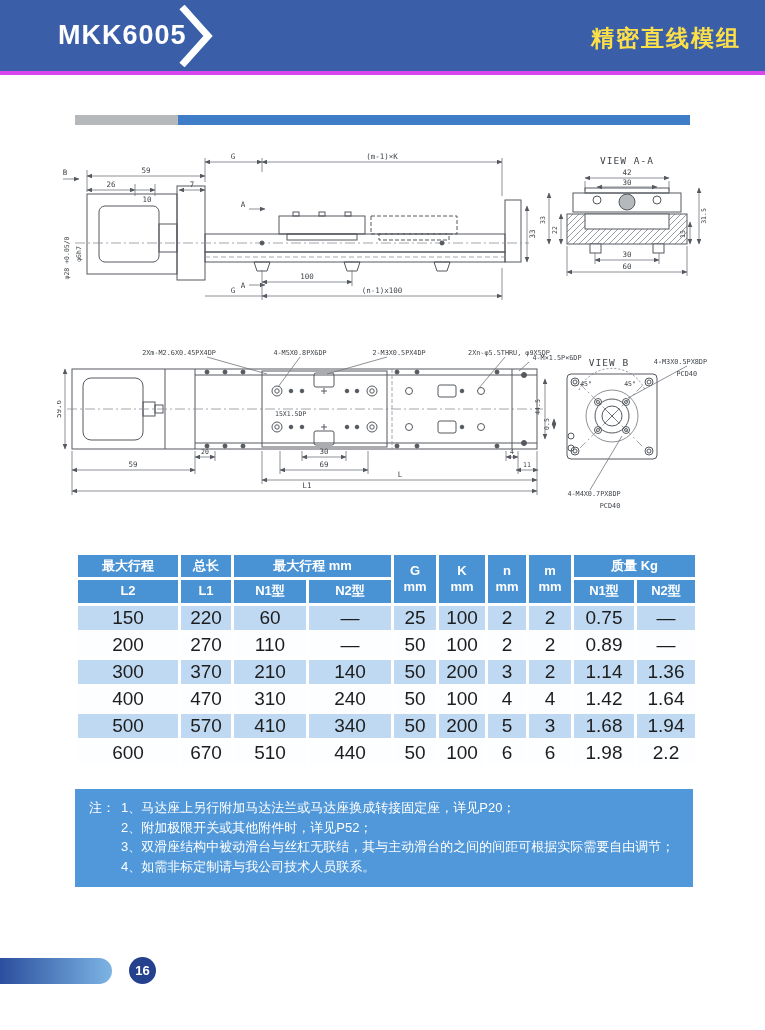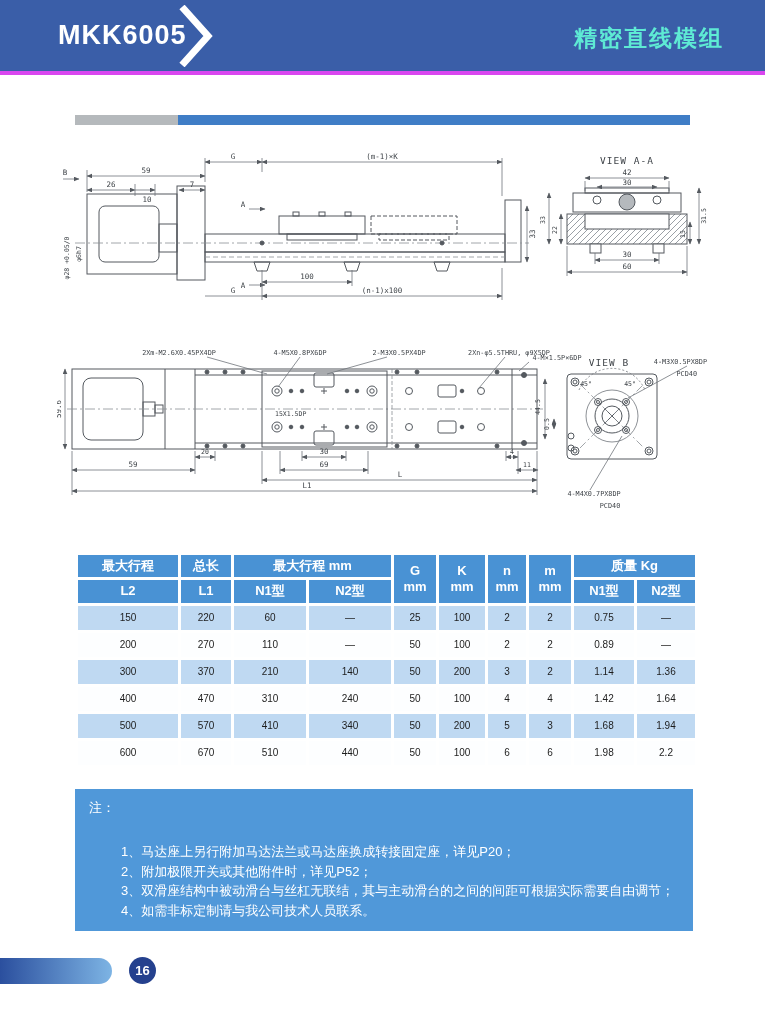--- a/index.html
+++ b/index.html
@@ -3,49 +3,49 @@
 <meta charset="utf-8">
 <style>
   html,body{margin:0;padding:0;background:#ffffff;}
   .page{position:relative;width:765px;height:1030px;background:#ffffff;overflow:hidden;
         font-family:"Liberation Sans",sans-serif;}
   
   .hdr{position:absolute;left:0;top:0;width:765px;height:71px;background:#3a5ea8;
        border-bottom:4px solid #d946ef;}
   .hdr-model{position:absolute;left:58px;top:20px;color:#ffffff;font-size:27px;font-weight:bold;letter-spacing:1px;}
   .hdr-chevron{position:absolute;left:178px;top:5px;}
-  .hdr-product{position:absolute;right:41px;top:23px;color:#5eead4;font-size:23px;font-weight:bold;letter-spacing:2px;}
+  .hdr-product{position:absolute;right:24px;top:23px;color:#fde047;font-size:23px;font-weight:bold;letter-spacing:2px;}
   
   .sec-title{position:absolute;left:76px;top:88px;color:#e5492d;font-size:17px;font-weight:bold;letter-spacing:0.5px;}
   .sec-rule{position:absolute;left:75px;top:115px;width:615px;height:10px;background:#3f7dc6;}
   .sec-rule-gray{position:absolute;left:0;top:0;width:103px;height:10px;background:#b5b9bc;}
   
   .draw1{position:absolute;left:57px;top:148px;}
   .draw2{position:absolute;left:57px;top:344px;}
   svg{display:block;}
   svg text{fill:#3e4348;font-family:"DejaVu Sans Mono","DejaVu Sans",monospace;}
   .d{font-size:7.5px;}
   .ds{font-size:6.5px;}
   .co{font-size:6.8px;}
   .vt{font-size:9.5px;letter-spacing:1px;}
   .ln{stroke:#54595f;stroke-width:1;fill:none;}
   .thin{stroke:#70757b;stroke-width:0.8;fill:none;}
   .cl{stroke:#8a8f94;stroke-width:0.8;fill:none;}
   
   .spec{position:absolute;left:75px;top:552px;border-collapse:separate;border-spacing:3px;}
   .spec th{background:#4992d4;color:#ffffff;font-size:13px;font-weight:bold;text-align:center;
            padding:3px 2px;line-height:1.25;}
-  .spec td{font-size:10px;color:#1d1d1d;text-align:center;padding:0 2px;height:24px;}
+  .spec td{font-size:19px;color:#1d1d1d;text-align:center;padding:0 2px;height:24px;}
   .spec tr.alt td{background:#bfd9f2;}
   .spec tr.plain td{background:#fdfeff;}
   
   .notes{position:absolute;left:75px;top:789px;width:591px;background:#5098d9;color:#ffffff;
          font-size:13px;line-height:1.5;padding:9px 13px 11px 14px;}
   .notes-prefix{float:left;}
-  .notes-items{margin-left:32px;margin-top:44px;}
+  .notes-items{margin-left:32px;}
   .note-item{padding-left:22px;text-indent:-22px;}
   
   .foot-bar{position:absolute;left:0;top:958px;width:112px;height:26px;
             background:linear-gradient(to right,#2b4f9e,#7db4e4);border-radius:0 13px 13px 0;}
   .foot-badge{position:absolute;left:96px;top:957px;width:27px;height:27px;border-radius:50%;
               background:#25418e;color:#ffffff;font-size:13px;font-weight:bold;
               display:flex;align-items:center;justify-content:center;margin-left:33px;}
 </style>
 </head>
 <body>

